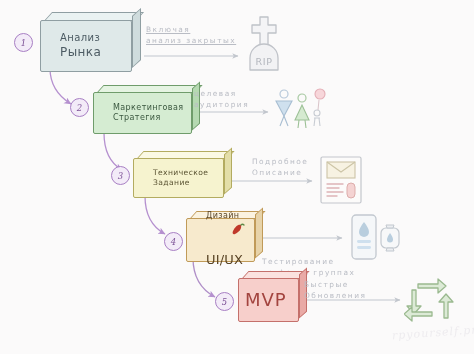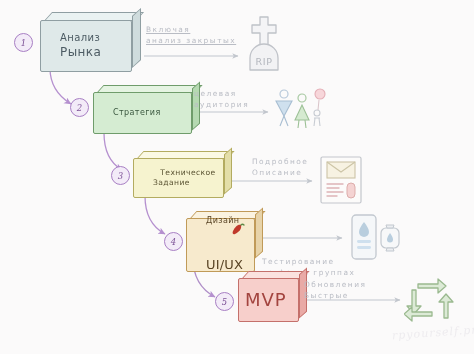--- a/index.html
+++ b/index.html
@@ -139,20 +139,21 @@
     <text x="24" y="51" font-family="DejaVu Sans, sans-serif" font-size="9.5" fill="#b3b6bd" text-anchor="middle" letter-spacing="0.6">RIP</text>
   </svg>
 
   <div class="numcircle" style="left:70px;top:98px;">2</div>
 
   <div class="box" style="left:93px;top:92px;width:108px;height:42px;
               --face:#d5ecd2; --side:#b5d9b1; --top:#e5f4e2; --stroke:#6f9c6b; --ink:#39563e;">
     <div class="top" style="left:7px;top:-7px;width:99px;height:8px;transform:skewX(-42deg);"></div>
     <div class="side" style="left:99px;top:-7px;width:8px;height:42px;transform:skewY(-42deg);"></div>
     <div class="front" style="width:99px;height:42px;">
+      <div class="label" style="font-size:8px;">Маркетинговая</div>
       <div class="label" style="font-size:8px;">Стратегия</div>
     </div>
   </div>
 
   <div class="annot l2" style="left:194px;top:88px;">
     <div>целевая</div>
     <div>аудитория</div>
   </div>
 
   <svg class="icon" style="left:272px;top:88px;" width="60" height="44" viewBox="0 0 60 44" xmlns="http://www.w3.org/2000/svg">
@@ -171,21 +172,21 @@
     <path d="M42,30 h6 M43,30 L42,38 M47,30 L48,38" stroke="#c8ccd3" stroke-width="1.1" fill="none"></path>
   </svg>
 
   <div class="numcircle" style="left:111px;top:166px;">3</div>
 
   <div class="box" style="left:133px;top:158px;width:100px;height:40px;
               --face:#f6f3cf; --side:#e3dea8; --top:#fbf9e4; --stroke:#b3ab60; --ink:#5b5433;">
     <div class="top" style="left:7px;top:-7px;width:91px;height:8px;transform:skewX(-42deg);"></div>
     <div class="side" style="left:91px;top:-7px;width:8px;height:40px;transform:skewY(-42deg);"></div>
     <div class="front" style="width:91px;height:40px;">
-      <div class="label" style="font-size:7.6px;text-align:center;">Техническое</div>
+      <div class="label" style="font-size:7.6px;">Техническое</div>
       <div class="label" style="font-size:7.6px;">Задание</div>
     </div>
   </div>
 
   <div class="annot l2" style="left:220px;top:156px;padding-left:32px;">
     <div>Подробное</div>
     <div>Описание</div>
   </div>
 
   <svg class="icon" style="left:318px;top:155px;" width="46" height="50" viewBox="0 0 46 50" xmlns="http://www.w3.org/2000/svg">
@@ -200,21 +201,21 @@
     </g>
     <rect x="29" y="28" width="8" height="15" rx="4" fill="#f4d3d2" stroke="#ddadab" stroke-width="1"></rect>
   </svg>
 
   <div class="numcircle" style="left:164px;top:232px;">4</div>
 
   <div class="box" style="left:186px;top:218px;width:78px;height:44px;
               --face:#f7eacd; --side:#e7d3a9; --top:#fbf3e0; --stroke:#c09a58; --ink:#5a4526;">
     <div class="top" style="left:7px;top:-7px;width:69px;height:8px;transform:skewX(-42deg);"></div>
     <div class="side" style="left:69px;top:-7px;width:8px;height:44px;transform:skewY(-42deg);"></div>
-    <div class="front" style="width:69px;height:54px;">
+    <div class="front" style="width:69px;height:44px;">
       <div class="label" style="font-size:8px;">Дизайн</div>
       <div class="label" style="font-size:13px;letter-spacing:0.2px;margin-top:31px;">UI/UX</div>
     </div>
   </div>
 
   <svg class="icon" style="left:229px;top:223px;" width="16" height="14" viewBox="0 0 16 14" xmlns="http://www.w3.org/2000/svg">
     <path d="M12,2 C9,1 6,4 4,8 C3,10 4,12 6,11 C10,9 13,6 12,2 z" fill="#c0392b"></path>
     <path d="M12,2 C13,1 14,1 15,2" fill="none" stroke="#5f8a46" stroke-width="1.3" stroke-linecap="round"></path>
   </svg>
 
@@ -239,22 +240,22 @@
   <div class="box" style="left:238px;top:278px;width:70px;height:40px;
               --face:#f7cfcb; --side:#e9aaa6; --top:#fbe2df; --stroke:#c4706b; --ink:#a3443f;">
     <div class="top" style="left:7px;top:-7px;width:61px;height:8px;transform:skewX(-42deg);"></div>
     <div class="side" style="left:61px;top:-7px;width:8px;height:44px;transform:skewY(-42deg);"></div>
     <div class="front" style="width:61px;height:44px;justify-content:center;padding-left:6px;">
       <div class="label" style="font-size:18px;letter-spacing:1px;">MVP</div>
     </div>
   </div>
 
   <div class="annot l2" style="left:304px;top:279px;">
+    <div>Быстрые</div>
     <div>Обновления</div>
-    <div>Быстрые</div>
   </div>
 
   <svg class="icon" style="left:404px;top:276px;" width="52" height="48" viewBox="0 0 52 48" xmlns="http://www.w3.org/2000/svg">
     <g fill="#dcead6" stroke="#9ab98f" stroke-width="1.3" stroke-linejoin="round">
       <path d="M14,4 h20 v5 l8,-7 l-8,-7 v5 h-20 z" transform="translate(0,8)"></path>
       <path d="M6,14 v16 h5 l-7,8 l-7,-8 h5 v-16 z" transform="translate(6,0)"></path>
       <path d="M14,40 h20 v5 l8,-7 l-8,-7 v5 h-20 z" transform="translate(-6,0) rotate(180 24 38)"></path>
       <path d="M40,14 v16 h5 l-7,8 l-7,-8 h5 v-16 z" transform="translate(4,4) rotate(180 38 26)"></path>
     </g>
   </svg>

